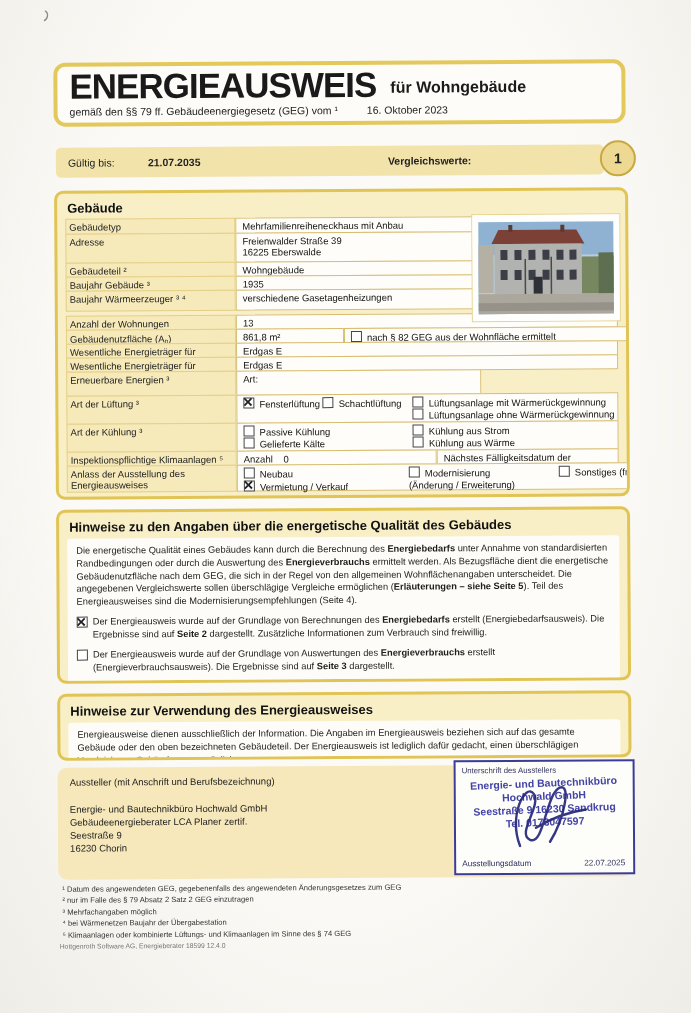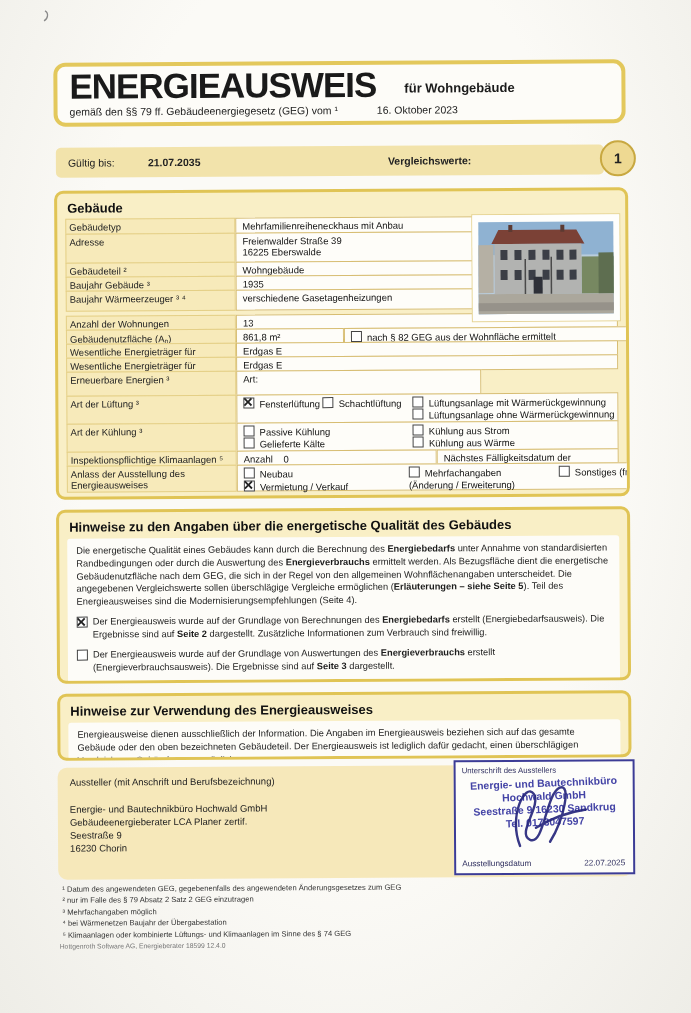--- a/index.html
+++ b/index.html
@@ -8,23 +8,23 @@
        background:radial-gradient(ellipse at 50% 40%, #fbfaf6 55%, #eeede7 100%);}
   #paper{position:relative;width:691px;height:1013px;}
   #tilt{position:absolute;inset:0;transform:rotate(-0.35deg);transform-origin:50% 50%;}
 
   .abs{position:absolute;}
 
   
   #hdr{left:56px;top:61px;width:572px;height:64px;background:#fdfcf8;
        border:4px solid #e3c85c;border-radius:12px;box-sizing:border-box;padding:2px 12px;}
   #hdr .t1{font-size:35px;font-weight:bold;letter-spacing:-1px;color:#1a1a1a;line-height:36px;display:inline-block;}
-  #hdr .t2{font-size:13px;font-weight:bold;color:#1a1a1a;display:inline-block;margin-left:28px;vertical-align:4px;}
+  #hdr .t2{font-size:16px;font-weight:bold;color:#1a1a1a;display:inline-block;margin-left:14px;vertical-align:4px;}
   #hdr .law{font-size:10.5px;color:#222;margin-top:1px;}
-  #hdr .law .d{margin-left:36px;}
+  #hdr .law .d{margin-left:26px;}
 
   
   #val{left:58px;top:146px;width:548px;height:30px;background:#f2e3ab;border-radius:5px;
        display:flex;align-items:center;font-size:10.5px;color:#222;box-sizing:border-box;padding:0 12px;}
   #val .lab{width:80px;}
   #val .v{font-weight:bold;width:180px;}
   #val .rl{font-weight:bold;margin-left:60px;}
   #val .rv{background:#fefdfa;border-radius:2px;margin-left:10px;padding:3px 10px;font-size:10.5px;}
   #badge{left:602px;top:142px;width:36px;height:36px;border-radius:50%;background:#eed992;
          border:2px solid #c8a841;box-sizing:border-box;display:flex;align-items:center;justify-content:center;
@@ -226,21 +226,21 @@
       </div>
       <div class="cell fill">Nächstes Fälligkeitsdatum der Inspektion:</div>
     </div>
     <div class="row" style="height:27px">
       <div class="lbl">
         <div>Anlass der Ausstellung des</div>
         <div>Energieausweises</div>
       </div>
       <div class="cell fill" style="display:grid;grid-template-columns:165px 150px 1fr;row-gap:1px">
         <div class="opt"><span class="cb" data-checked="false"></span><span class="optl">Neubau</span></div>
-        <div class="opt"><span class="cb" data-checked="false"></span><span class="optl">Mehrfachangaben</span></div>
+        <div class="opt"><span class="cb" data-checked="false"></span><span class="optl">Modernisierung</span></div>
         <div class="opt" style="text-align:right"><span class="cb" data-checked="false"></span><span class="optl">Sonstiges (freiwillig)</span></div>
         <div class="opt"><span class="cb" data-checked="true"></span><span class="optl">Vermietung / Verkauf</span></div>
         <div class="optl">(Änderung / Erweiterung)</div>
         <div></div>
       </div>
     </div>
   </div>
 
   <div id="qual" class="abs sec">
     <div class="st">Hinweise zu den Angaben über die energetische Qualität des Gebäudes</div>

